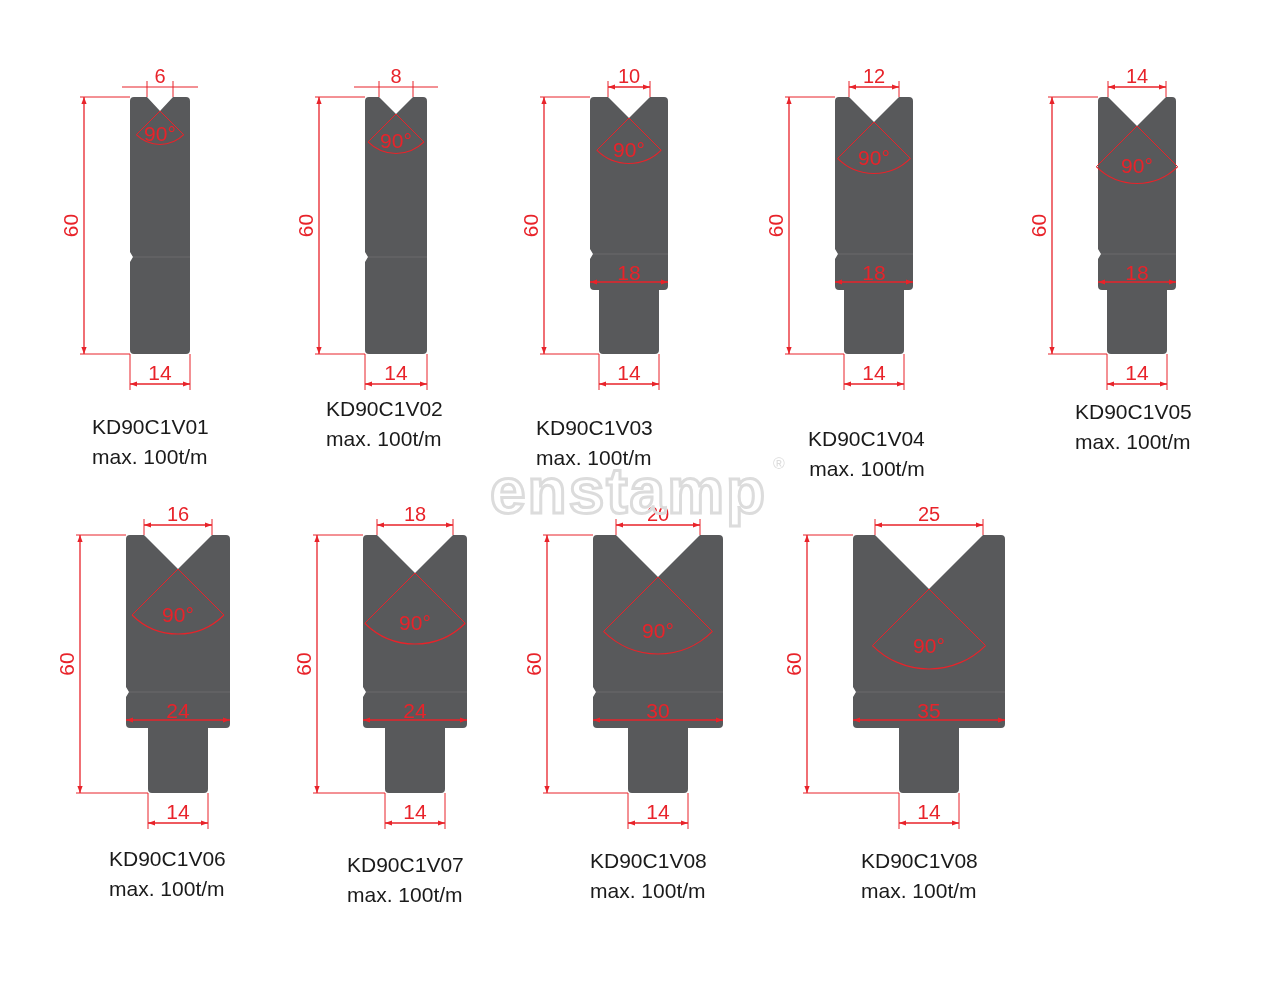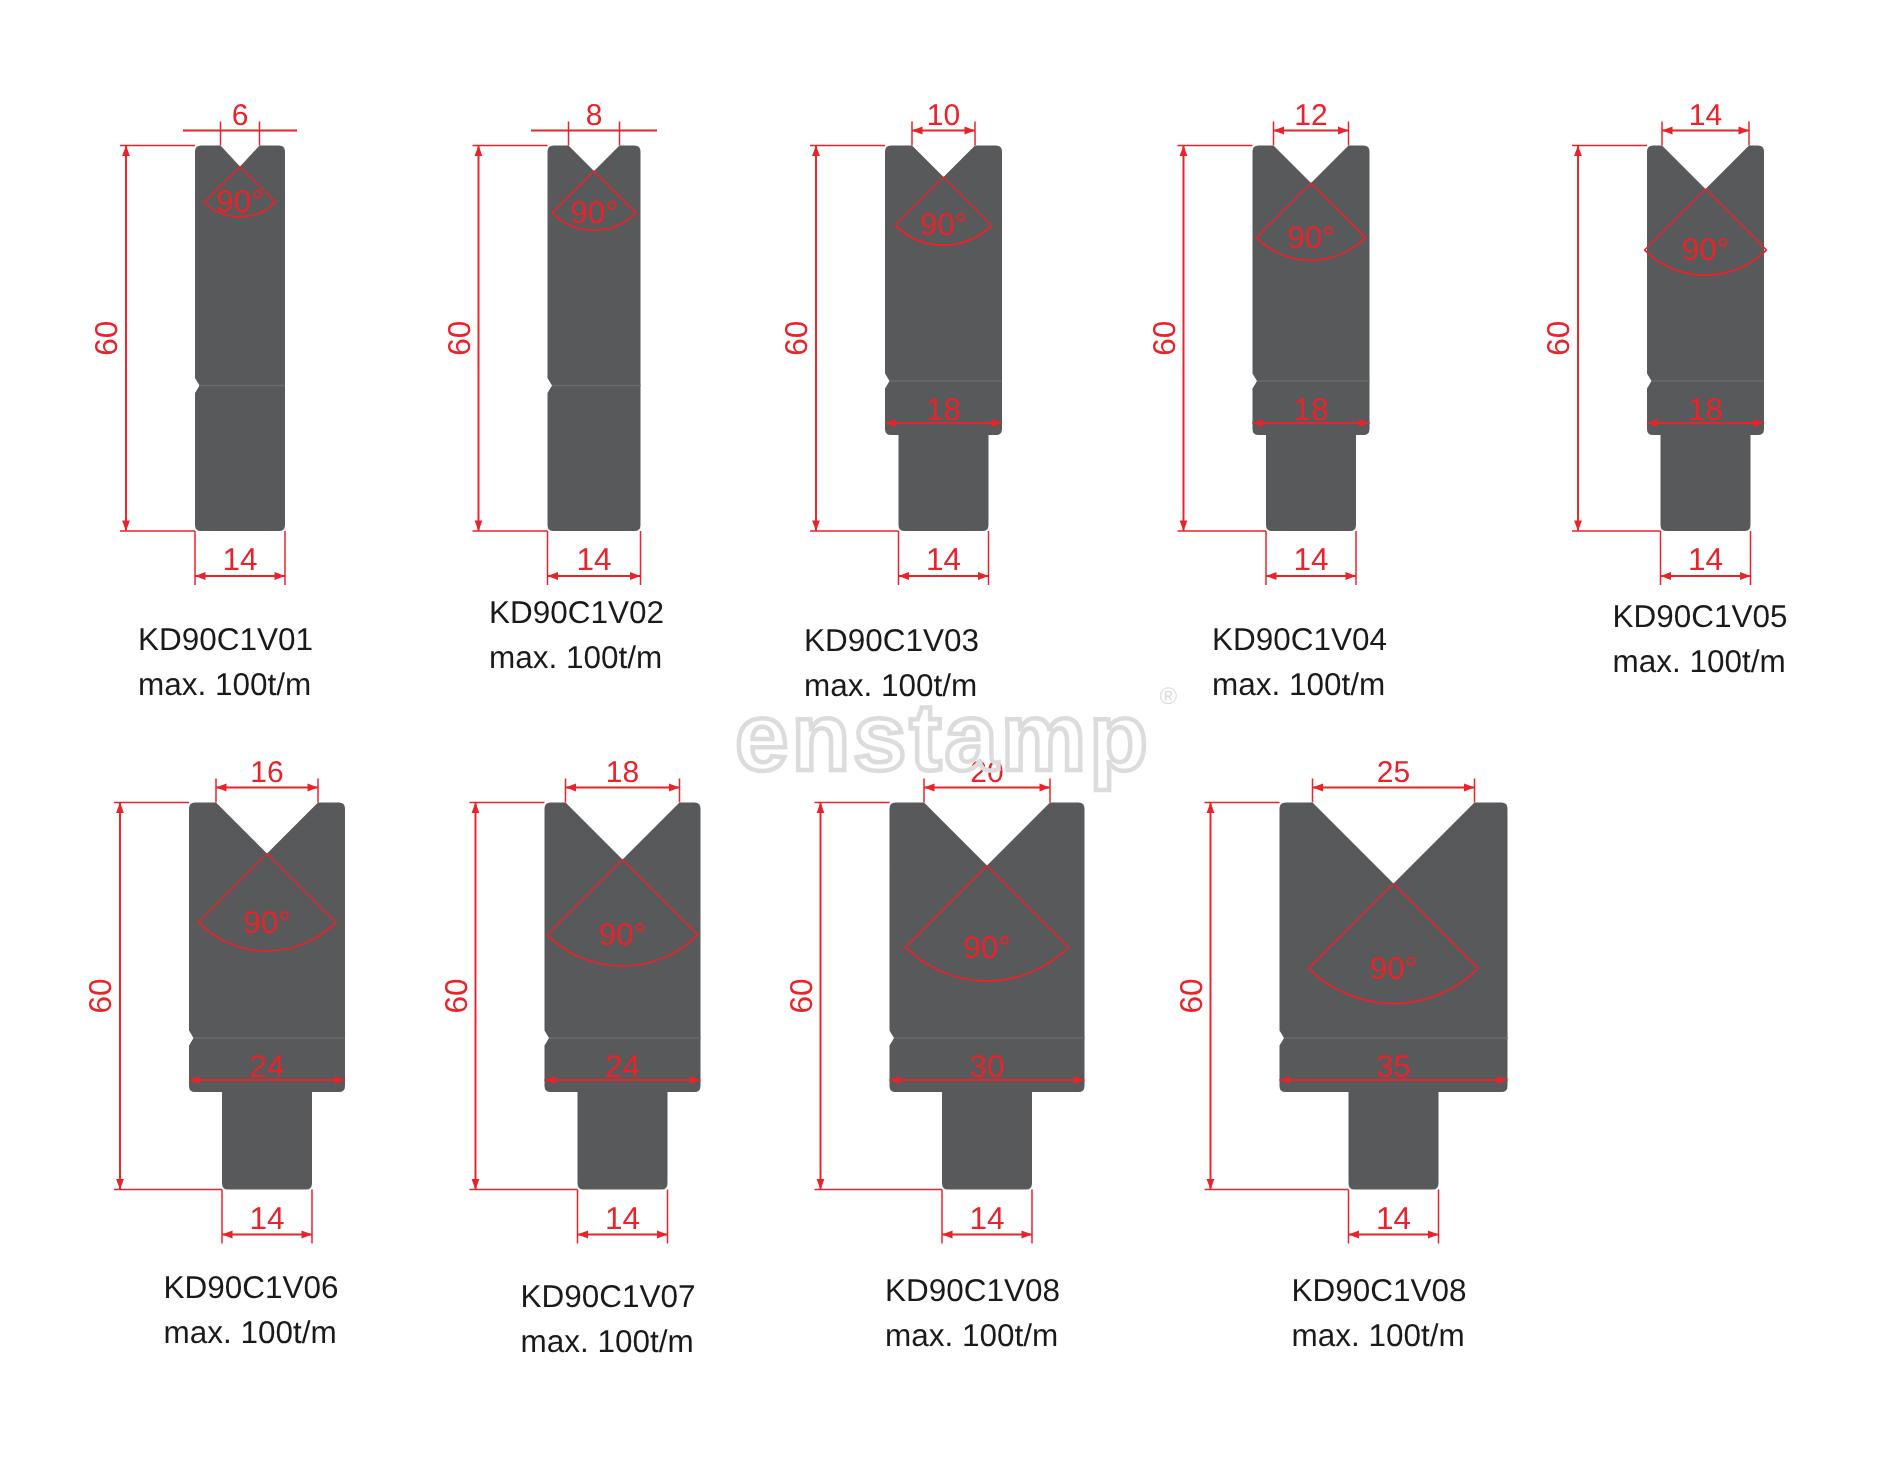--- a/index.html
+++ b/index.html
@@ -133,21 +133,21 @@
         <polygon points="913,282 906,284.6 906,279.4" fill="#e8232a"></polygon>
         <text x="874" y="280" fill="#e8232a" font-size="21" font-family="Liberation Sans, sans-serif" text-anchor="middle">18</text>
         <line x1="844" y1="354" x2="844" y2="390" stroke="#e8232a" stroke-width="1"></line>
         <line x1="904" y1="354" x2="904" y2="390" stroke="#e8232a" stroke-width="1"></line>
         <line x1="844" y1="384" x2="904" y2="384" stroke="#e8232a" stroke-width="1.3"></line>
         <polygon points="844,384 851,386.6 851,381.4" fill="#e8232a"></polygon>
         <polygon points="904,384 897,386.6 897,381.4" fill="#e8232a"></polygon>
         <text x="874" y="380" fill="#e8232a" font-size="21" font-family="Liberation Sans, sans-serif" text-anchor="middle">14</text>
       </g>
     </svg>
-    <div class="caption" style="left: 808px; top: 412px;">
+    <div class="caption" style="left: 808px; top: 424px; text-align: right;">
       <div>KD90C1V04</div>
       <div>max. 100t/m</div>
     </div>
     <svg width="1266" height="984" class="die" style="left: 0px; top: 0px;">
       <path d="M 1102 97 L 1108 97 L 1137 126 L 1166 97 L 1172 97 Q 1176 97 1176 101 L 1176 286 Q 1176 290 1172 290 L 1167 290 L 1167 350 Q 1167 354 1163 354 L 1111 354 Q 1107 354 1107 350 L 1107 290 L 1102 290 Q 1098 290 1098 286 L 1098 259 L 1101 254 L 1098 249 L 1098 101 Q 1098 97 1102 97 Z" fill="#58595b"></path>
       <line x1="1101" y1="254" x2="1176" y2="254" stroke="#6a6b6d" stroke-width="1"></line>
       <g>
         <line x1="1108" y1="81" x2="1108" y2="97" stroke="#e8232a" stroke-width="1"></line>
         <line x1="1166" y1="81" x2="1166" y2="97" stroke="#e8232a" stroke-width="1"></line>
         <line x1="1108" y1="87" x2="1166" y2="87" stroke="#e8232a" stroke-width="1.3"></line>

